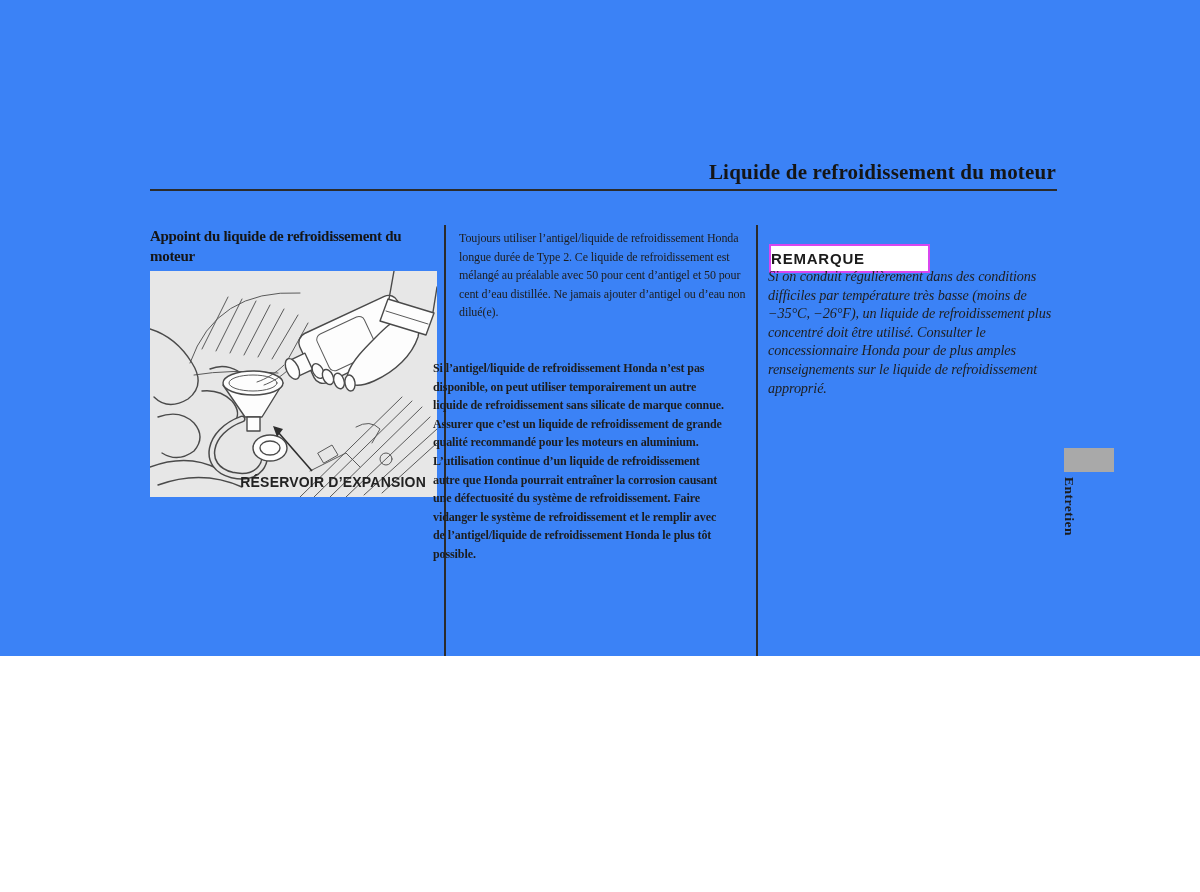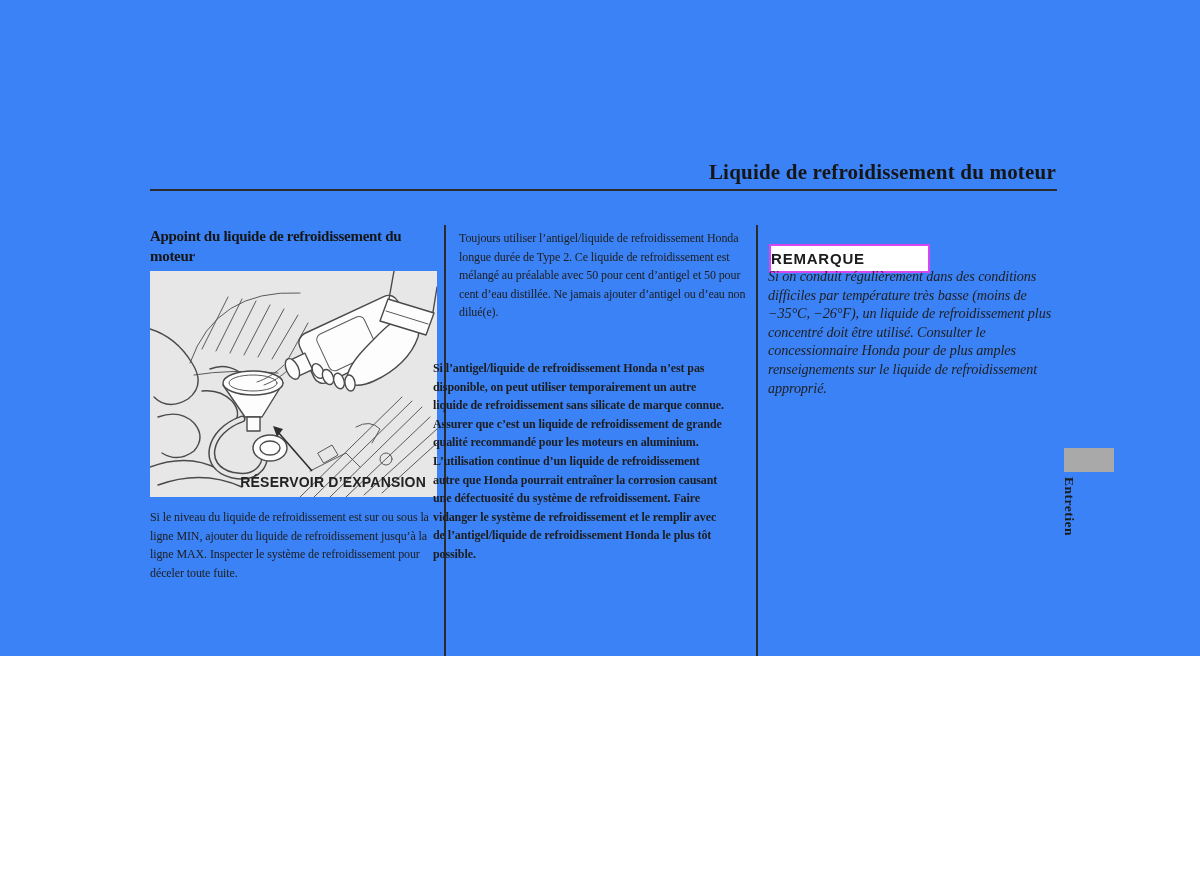--- a/index.html
+++ b/index.html
@@ -187,21 +187,20 @@
       </g>
 
       <g>
         <path d="M162,200 L128,161" stroke="#2e2e2e" stroke-width="1.6" fill="none"></path>
         <polygon points="123,155 133,158 127,166" fill="#2e2e2e"></polygon>
       </g>
     </svg>
     <div class="figure-caption">RÉSERVOIR D’EXPANSION</div>
   </div>
 
-  <div class="body-text left-paragraph">Si le niveau du liquide de refroidissement est sur ou sous la ligne MIN, ajouter du liquide de refroidissement jusqu’à la ligne MAX. Inspecter le système de refroidissement pour déceler toute fuite.</div>
 
   <div class="col-divider divider-left"></div>
   <div class="col-divider divider-right"></div>
 
   <div class="body-text mid-paragraph-1">Toujours utiliser l’antigel/liquide de refroidissement Honda longue durée de Type 2. Ce liquide de refroidissement est mélangé au préalable avec 50 pour cent d’antigel et 50 pour cent d’eau distillée. Ne jamais ajouter d’antigel ou d’eau non dilué(e).</div>
   <div class="body-text mid-paragraph-2">Si l’antigel/liquide de refroidissement Honda n’est pas disponible, on peut utiliser temporairement un autre liquide de refroidissement sans silicate de marque connue. Assurer que c’est un liquide de refroidissement de grande qualité recommandé pour les moteurs en aluminium. L’utilisation continue d’un liquide de refroidissement autre que Honda pourrait entraîner la corrosion causant une défectuosité du système de refroidissement. Faire vidanger le système de refroidissement et le remplir avec de l’antigel/liquide de refroidissement Honda le plus tôt possible.</div>
 
   <div class="notice-box">
     <span class="notice-label">REMARQUE</span>
   </div>

